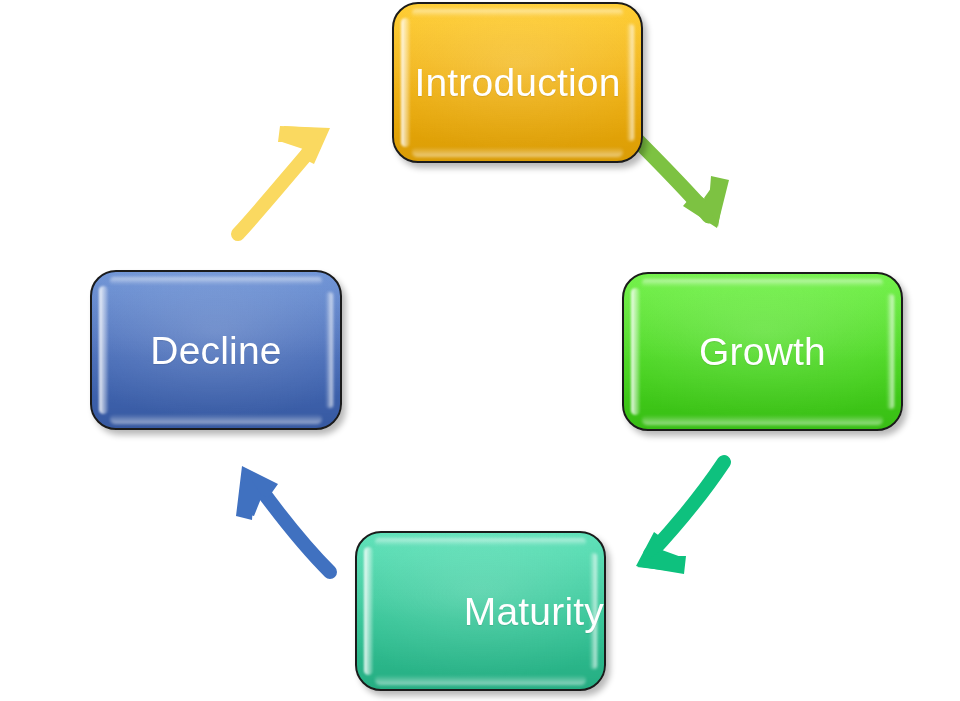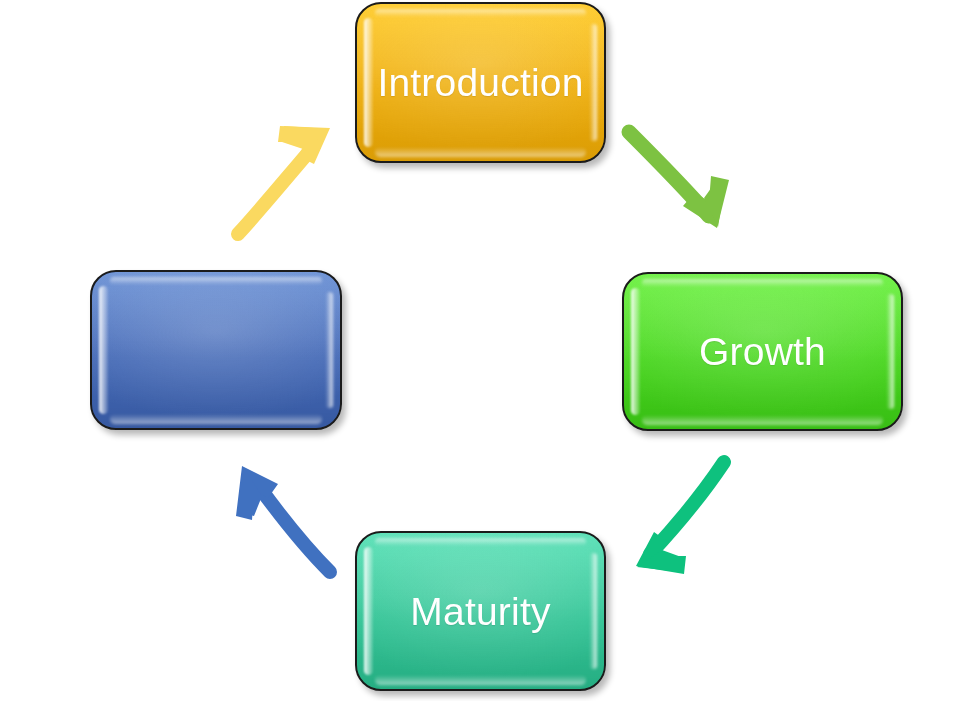--- a/index.html
+++ b/index.html
@@ -145,48 +145,49 @@
   </svg>
 
   <svg id="arrow-decline-intro" class="arrow-svg" viewBox="0 0 145 140">
     <g>
       <path d="M 16 124 C 40 98, 66 66, 92 36" stroke="#fad960" stroke-width="14" stroke-linecap="round" fill="none"></path>
       <path d="M 108 18 L 92 54 L 76 46 L 84 32 L 56 32 L 58 16 Z" fill="#fad960"></path>
       <path d="M 107 19 L 84 40 L 60 32 L 62 16 Z" fill="#fad960"></path>
     </g>
   </svg>
 
-  <div id="box-introduction" class="stage-box" style="background: linear-gradient(to bottom, #ffc40a 0%, #fdb90a 45%, #f9b207 100%);">
+  <div id="box-introduction" class="stage-box" style="background: linear-gradient(to bottom, #ffc40a 0%, #fdb90a 45%, #f9b207 100%); margin-left: 37px;">
     <div class="shade-inner"></div>
     <div class="gloss-top"></div>
     <div class="gloss-left"></div>
     <div class="gloss-right"></div>
     <div class="gloss-bottom"></div>
     <span class="stage-label">Introduction</span>
   </div>
 
   <div id="box-growth" class="stage-box" style="background: linear-gradient(to bottom, #57ef26 0%, #4ce61e 45%, #41d818 100%);">
     <div class="shade-inner"></div>
     <div class="gloss-top"></div>
     <div class="gloss-left"></div>
     <div class="gloss-right"></div>
     <div class="gloss-bottom"></div>
     <span class="stage-label">Growth</span>
   </div>
 
-  <div id="box-maturity" class="stage-box" style="background: linear-gradient(to bottom, #3fdcab 0%, #35d2a0 45%, #2cc695 100%);">
+  <div id="box-maturity" class="stage-box" style="background: linear-gradient(to bottom, #3fdcab 0%, #35d2a0 45%, #2cc695 100%); justify-content: flex-end;">
     <div class="shade-inner"></div>
     <div class="gloss-top"></div>
     <div class="gloss-left"></div>
     <div class="gloss-right"></div>
     <div class="gloss-bottom"></div>
     <span class="stage-label">Maturity</span>
   </div>
 
   <div id="box-decline" class="stage-box" style="background: linear-gradient(to bottom, #5480cf 0%, #4a72c4 45%, #3f66b8 100%);">
     <div class="shade-inner"></div>
     <div class="gloss-top"></div>
     <div class="gloss-left"></div>
     <div class="gloss-right"></div>
     <div class="gloss-bottom"></div>
+    <span class="stage-label">Decline</span>
   </div>
 
 </div>
 
 </body></html>

